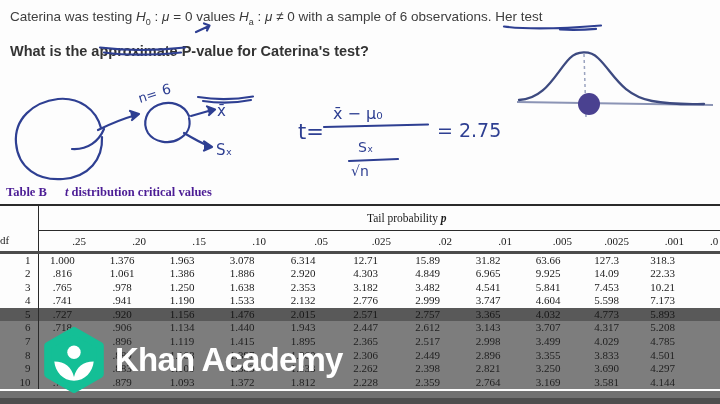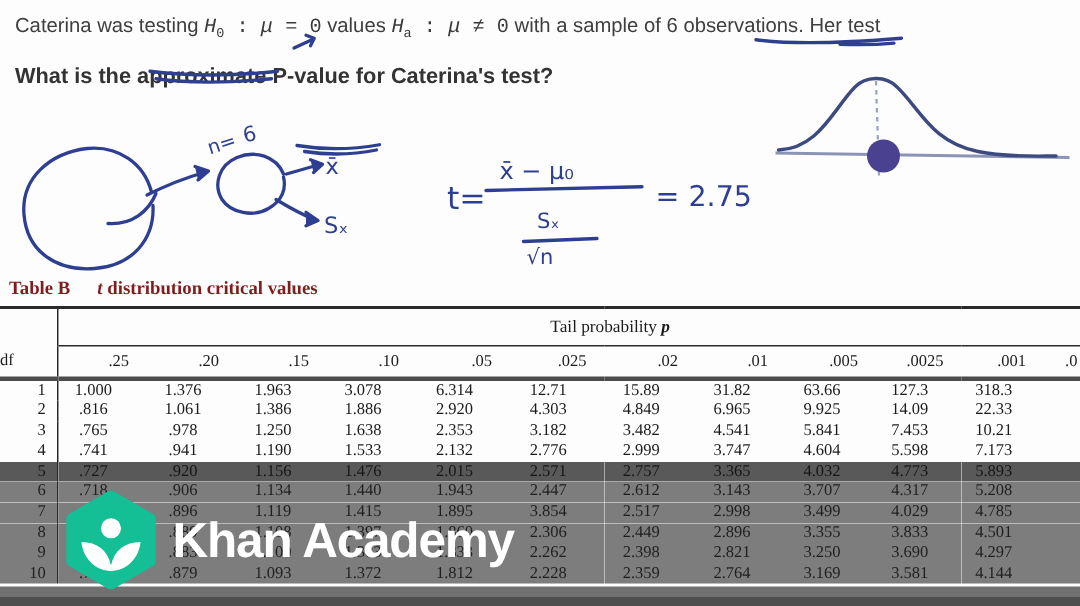--- a/index.html
+++ b/index.html
@@ -5,28 +5,28 @@
   * { margin:0; padding:0; box-sizing:border-box; }
   html,body { width:720px; height:404px; }
   body {
     position:relative; overflow:hidden; background:#fdfdfd;
     font-family:"Liberation Sans", sans-serif;
   }
 
   
   .problem { position:absolute; left:10px; top:6px; width:702px; color:#3e3e3e; font-size:13.5px; z-index:3; }
   .pline  { height:21.5px; line-height:21.5px; white-space:nowrap; }
-  .math   { font-family:Liberation Mono, monospace; color:#3a3a3a; }
+  .math   { font-family:Liberation Sans, sans-serif; color:#3a3a3a; }
   .math i { font-style:italic; }
   .math sub { font-size:9px; font-style:normal; }
   .question { margin-top:13px; font-weight:bold; font-size:14.5px; color:#333; }
 
   
   .table-title { position:absolute; left:6px; top:185px; font-family:"Liberation Serif", serif;
-                 font-weight:bold; font-size:12.5px; color:#7f1d1d; z-index:1; }
+                 font-weight:bold; font-size:12.5px; color:#4c1d95; z-index:1; }
   .table-title .tname { margin-left:18px; }
   .table-title i { font-style:italic; }
 
   
   .ttable { position:absolute; left:0; top:204px; width:720px; border-collapse:collapse;
             table-layout:fixed; font-family:"Liberation Serif", serif; color:#1b1b1b;
             border-top:2px solid #2a2a2a; z-index:1; }
   .ttable th, .ttable td { font-weight:normal; overflow:hidden; white-space:nowrap; }
   .df-col { border-right:1.3px solid #2a2a2a; }
   .tail-row th { height:25px; }
@@ -196,21 +196,21 @@
         <td>5.208</td>
         <td></td>
       </tr>
       <tr class="row-overlay">
         <td class="df-cell df-col">7</td>
         <td>.711</td>
         <td>.896</td>
         <td>1.119</td>
         <td>1.415</td>
         <td>1.895</td>
-        <td>3.854</td>
+        <td>2.365</td>
         <td>2.517</td>
         <td>2.998</td>
         <td>3.499</td>
         <td>4.029</td>
         <td>4.785</td>
         <td></td>
       </tr>
       <tr class="row-overlay">
         <td class="df-cell df-col">8</td>
         <td>.706</td>

